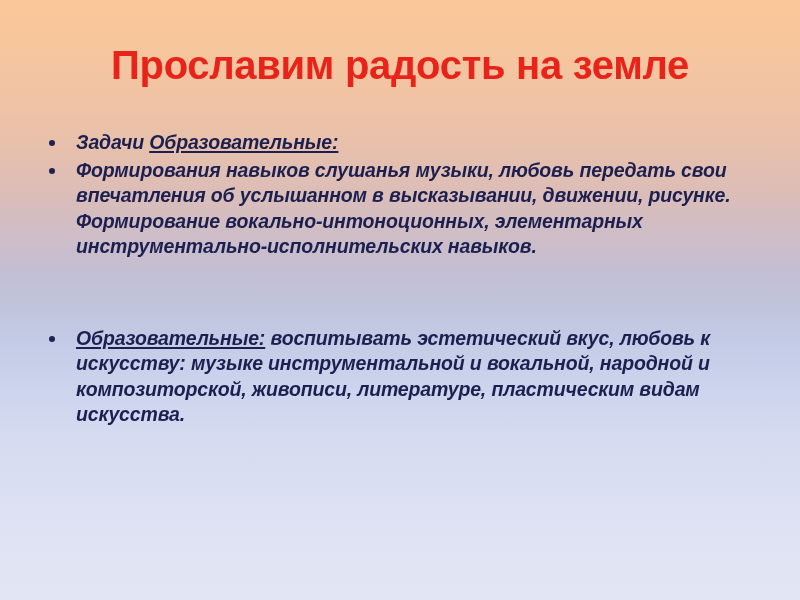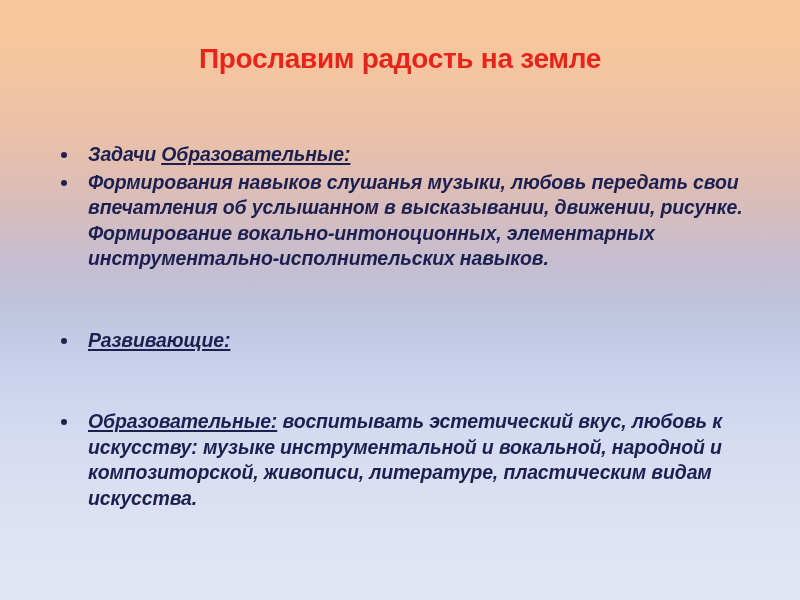--- a/index.html
+++ b/index.html
@@ -43,38 +43,38 @@
     position: absolute;
     left: 0;
     top: 44px;
     width: 800px;
     text-align: center;
   }
   #slide-title {
     display: inline-block;
     color: #e8241a;
     font-family: "Liberation Sans", "DejaVu Sans", sans-serif;
-    font-size: 28px;
+    font-size: 40px;
     font-weight: bold;
     font-style: normal;
     line-height: 1.08;
     letter-spacing: -0.3px;
     white-space: nowrap;
   }
 
   
   #body-block {
     position: absolute;
     left: 40px;
     top: 130px;
     width: 716px;
   }
 
   .bullet-group {
-    margin: 12px;
+    margin: 0;
     padding: 0;
   }
   .group-gap {
     height: 32px;
   }
 
   .bullet-row {
     position: relative;
     display: block;
     padding-left: 36px;
@@ -126,24 +126,20 @@
           <span class="bullet-dot"></span>
           <span class="bullet-text"><span>Задачи </span><span class="u">Образовательные:</span></span>
         </div>
         <div class="bullet-row">
           <span class="bullet-dot"></span>
           <span class="bullet-text"><span>Формирования навыков слушанья  музыки, любовь передать свои впечатления об услышанном  в высказывании, движении, рисунке. Формирование вокально-интоноционных, элементарных инструментально-исполнительских навыков.</span></span>
         </div>
       </div>
       <div class="group-gap"></div>
       <div class="bullet-group">
-        <div class="bullet-row">
-          <span class="bullet-dot"></span>
-          <span class="bullet-text"><span class="u">Развивающие:</span></span>
-        </div>
       </div>
       <div class="group-gap"></div>
       <div class="bullet-group">
         <div class="bullet-row">
           <span class="bullet-dot"></span>
           <span class="bullet-text"><span class="u">Образовательные:</span><span> воспитывать эстетический вкус, любовь к искусству: музыке инструментальной и вокальной, народной и композиторской, живописи, литературе, пластическим видам искусства.</span></span>
         </div>
       </div>
     </div>
 

